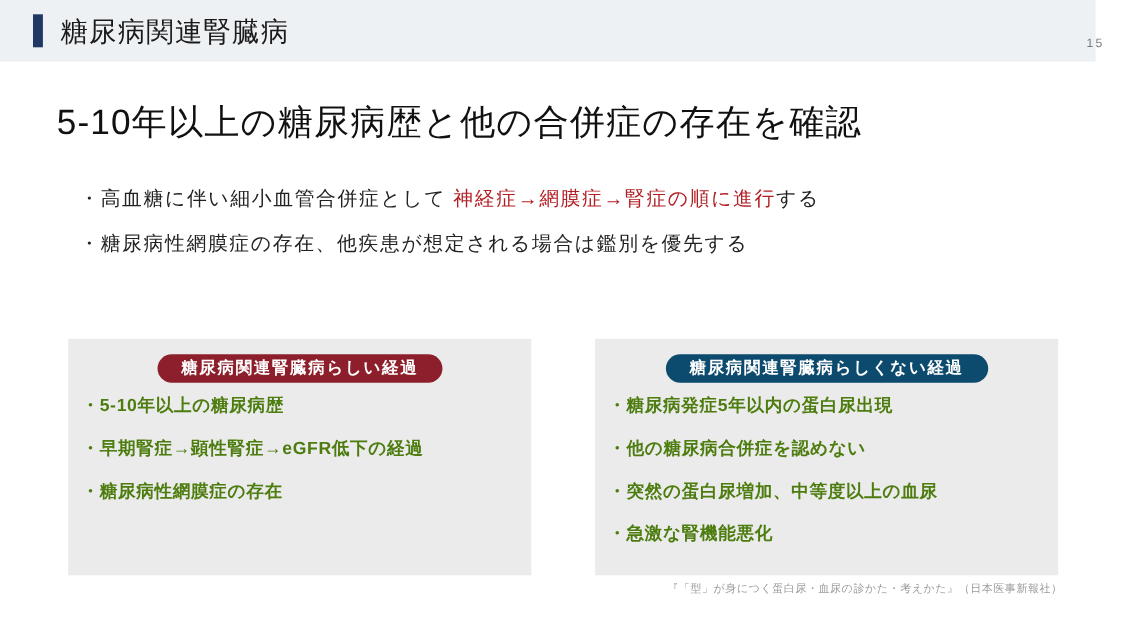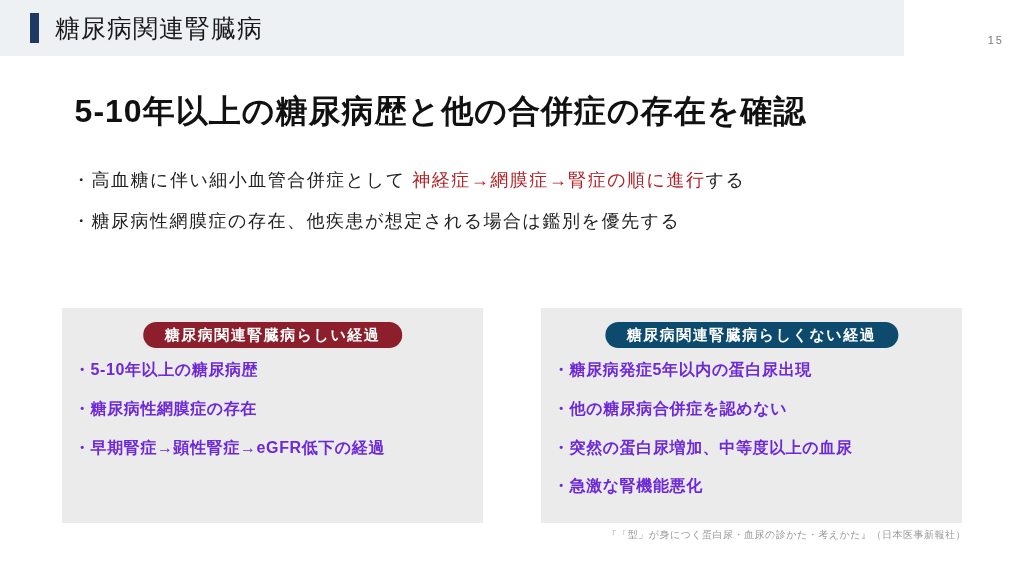--- a/index.html
+++ b/index.html
@@ -18,21 +18,21 @@
     position: relative;
     width: 1024px;
     height: 576px;
     background: #ffffff;
   }
   
   .header {
     position: absolute;
     left: 0;
     top: 0;
-    width: 904px;
+    width: 996px;
     height: 56px;
     background: #eef1f4;
     display: flex;
     align-items: center;
   }
   .header-accent {
     width: 9px;
     height: 30px;
     background: #1f3864;
     margin-left: 30px;
@@ -55,24 +55,23 @@
     text-align: center;
   }
   
   .main-title {
     position: absolute;
     left: 0;
     top: 90px;
     width: 835px;
     text-align: center;
     font-size: 32px;
-    font-weight: bold;
+    font-weight: normal;
     color: #111111;
     letter-spacing: 1px;
-    padding-left: 23px;
   }
   
   .bullets {
     position: absolute;
     left: 72px;
     top: 168px;
     width: 900px;
   }
   .bullet {
     font-size: 18px;
@@ -112,21 +111,21 @@
   .pill-dark { background: #8c1f2b; }
   .pill-gray { background: #0c4a6e; }
   .panel-items {
     position: absolute;
     top: 52px;
     left: 12px;
     right: 10px;
   }
   .panel-item {
     font-size: 16px;
-    color: #6d28d9;
+    color: #4d7c0f;
     letter-spacing: 0.6px;
     margin-bottom: 18px;
     line-height: 1.3;
   }
   .footnote {
     position: absolute;
     right: 58px;
     top: 528px;
     font-size: 10px;
     color: #9a9a9a;
@@ -152,22 +151,22 @@
     </div>
     <div class="bullet">
       <span>・糖尿病性網膜症の存在、他疾患が想定される場合は鑑別を優先する</span>
     </div>
   </div>
 
   <div class="panel panel-left">
     <div class="panel-pill pill-dark">糖尿病関連腎臓病らしい経過</div>
     <div class="panel-items">
       <div class="panel-item">・5-10年以上の糖尿病歴</div>
+      <div class="panel-item">・早期腎症→顕性腎症→eGFR低下の経過</div>
       <div class="panel-item">・糖尿病性網膜症の存在</div>
-      <div class="panel-item">・早期腎症→顕性腎症→eGFR低下の経過</div>
     </div>
   </div>
 
   <div class="panel panel-right">
     <div class="panel-pill pill-gray">糖尿病関連腎臓病らしくない経過</div>
     <div class="panel-items">
       <div class="panel-item">・糖尿病発症5年以内の蛋白尿出現</div>
       <div class="panel-item">・他の糖尿病合併症を認めない</div>
       <div class="panel-item">・突然の蛋白尿増加、中等度以上の血尿</div>
       <div class="panel-item">・急激な腎機能悪化</div>

